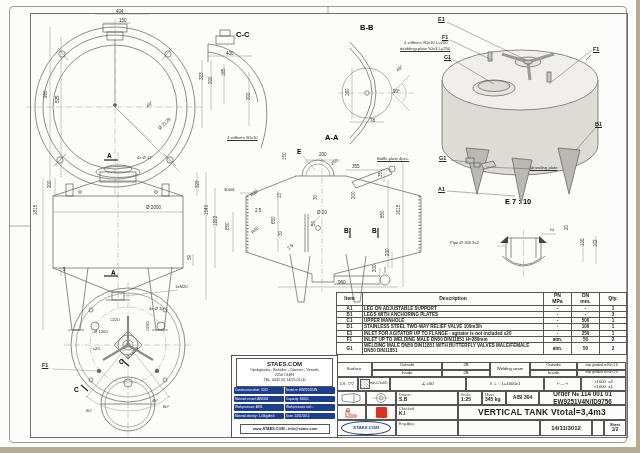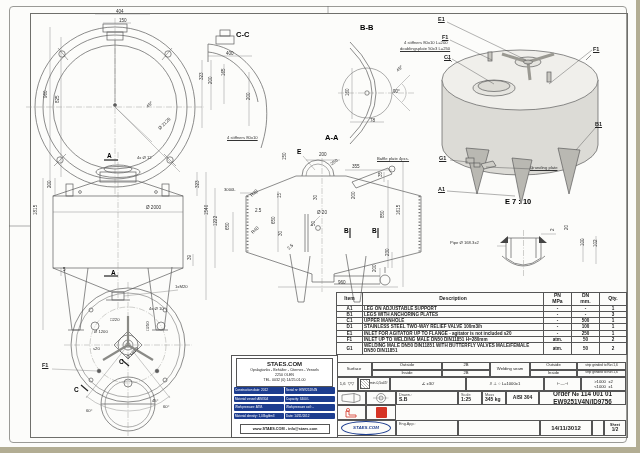--- a/index.html
+++ b/index.html
@@ -575,20 +575,27 @@
       <span class="k">Mass</span>
         <span class="v">345 kg</span>
     </div>
     <div style="font-size:5px;font-weight:bold">AISI 304</div>
     <div class="order twoline">
       <span>Order № 114 001 01</span>
       <span>EW9251V4N/ID9756</span>
     </div>
   </div>
 
+  <div class="tb t-r2">
+    <div class="lblcell">
+      <span class="k">Checked:</span>
+        <span class="v">K.I</span>
+    </div>
+    <div class="title-main">VERTICAL TANK Vtotal=3,4m3</div>
+  </div>
 
   <div class="tb t-r3">
     <div class="lblcell">
       <span class="k">Eng.App.:</span>
     </div>
     <div></div>
     <div class="datecell">14/11/3012</div>
     <div></div>
     <div class="sheetcell">
       <span class="k">Sheet</span>

